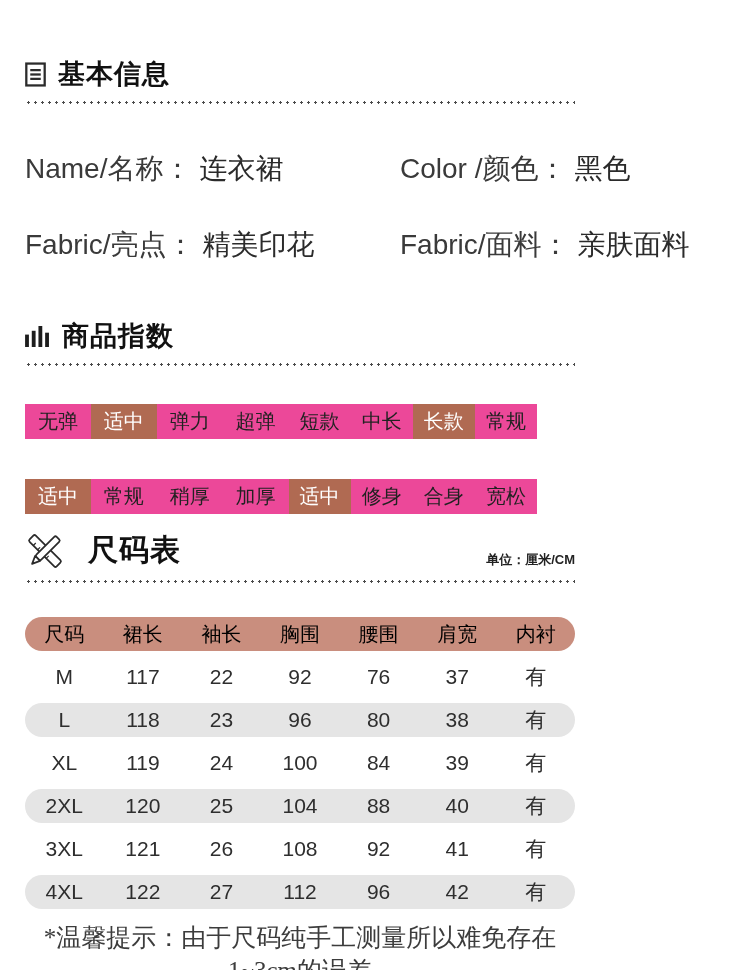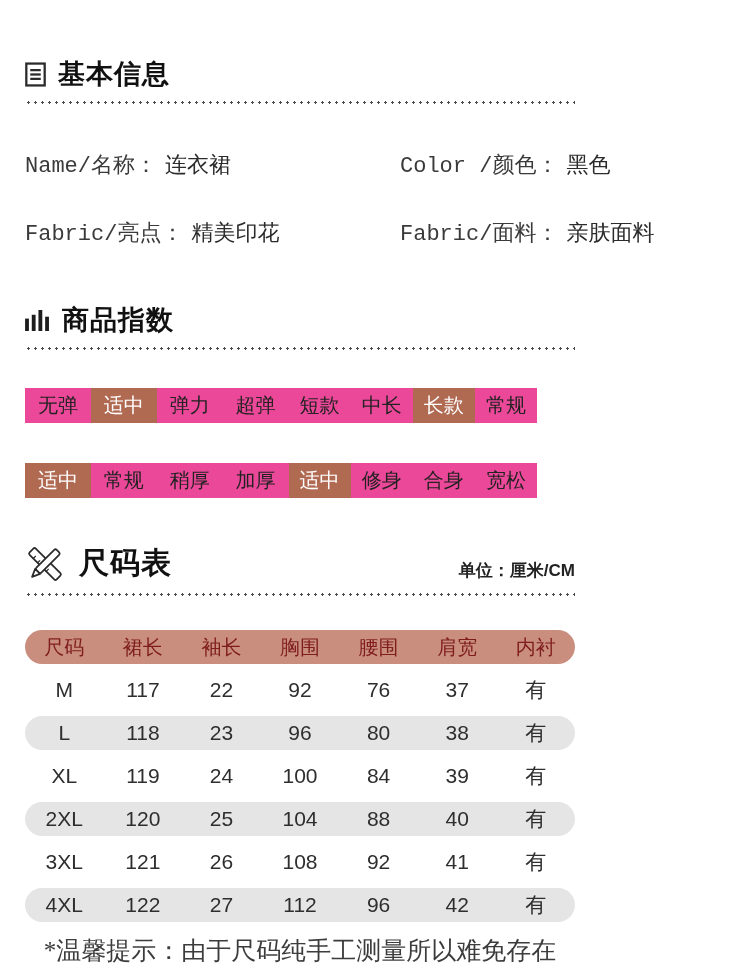--- a/index.html
+++ b/index.html
@@ -17,49 +17,49 @@
   .icon-box{display:flex;align-items:center;justify-content:center;}
   .dotted{
     height:3px;margin-top:9px;
     background-image:radial-gradient(circle,#4a4a4a 1.1px,transparent 1.2px);
     background-size:7px 3px;background-repeat:repeat-x;background-position:0 center;
   }
 
   
   .info-grid{
     display:grid;grid-template-columns:375px 1fr;
-    row-gap:38px;margin-top:46px;font-size:22px;font-family:Liberation Mono, monospace;
+    row-gap:38px;margin-top:46px;font-size:28px;
   }
   .field{white-space:nowrap;color:#3a3a3a;}
   .field .val{margin-left:8px;color:#2b2b2b;}
 
   
   .bar-row{display:flex;margin-top:38px;}
   .bar-row.second{margin-top:40px;}
   .bar{display:flex;background:#ec4899;height:35px;}
   .bar.left{width:298px;}
   .bar.right{width:281px;margin-left:auto;margin-right:38px;align-items:center;}
   .opt{
     flex:1;text-align:center;line-height:35px;font-size:20px;color:#222;
     cursor:default;
   }
   .opt.sel{background:#b06a52;color:#ffffff;}
 
   
-  .size-header{display:flex;align-items:flex-end;gap:14px;margin-top:45px;}
+  .size-header{display:flex;align-items:flex-end;gap:23px;margin-top:16px;}
   .size-header .icon-box{align-self:center;}
-  .unit{margin-left:auto;font-size:17px;font-weight:600;color:#222;padding-bottom:2px;}
+  .unit{margin-left:auto;font-size:13px;font-weight:600;color:#222;padding-bottom:2px;}
 
   .table{margin-top:34px;}
   .trow{
     display:flex;height:34px;border-radius:17px;
     align-items:center;margin-bottom:9px;
   }
   .trow.head{background:#c98e7e;}
-  .trow.head .cell{color:#7f1d1d;font-size:20px;}
+  .trow.head .cell{color:#000000;font-size:20px;}
   .trow.alt{background:#e5e5e5;}
   .cell{flex:1;text-align:center;font-size:21px;color:#2e2e2e;}
 
   .note{margin-top:12px;text-align:center;font-size:25px;color:#3c3c3c;font-family:Liberation Serif, serif;}
 </style>
 </head>
 <body>
 
 <div class="page">
 

